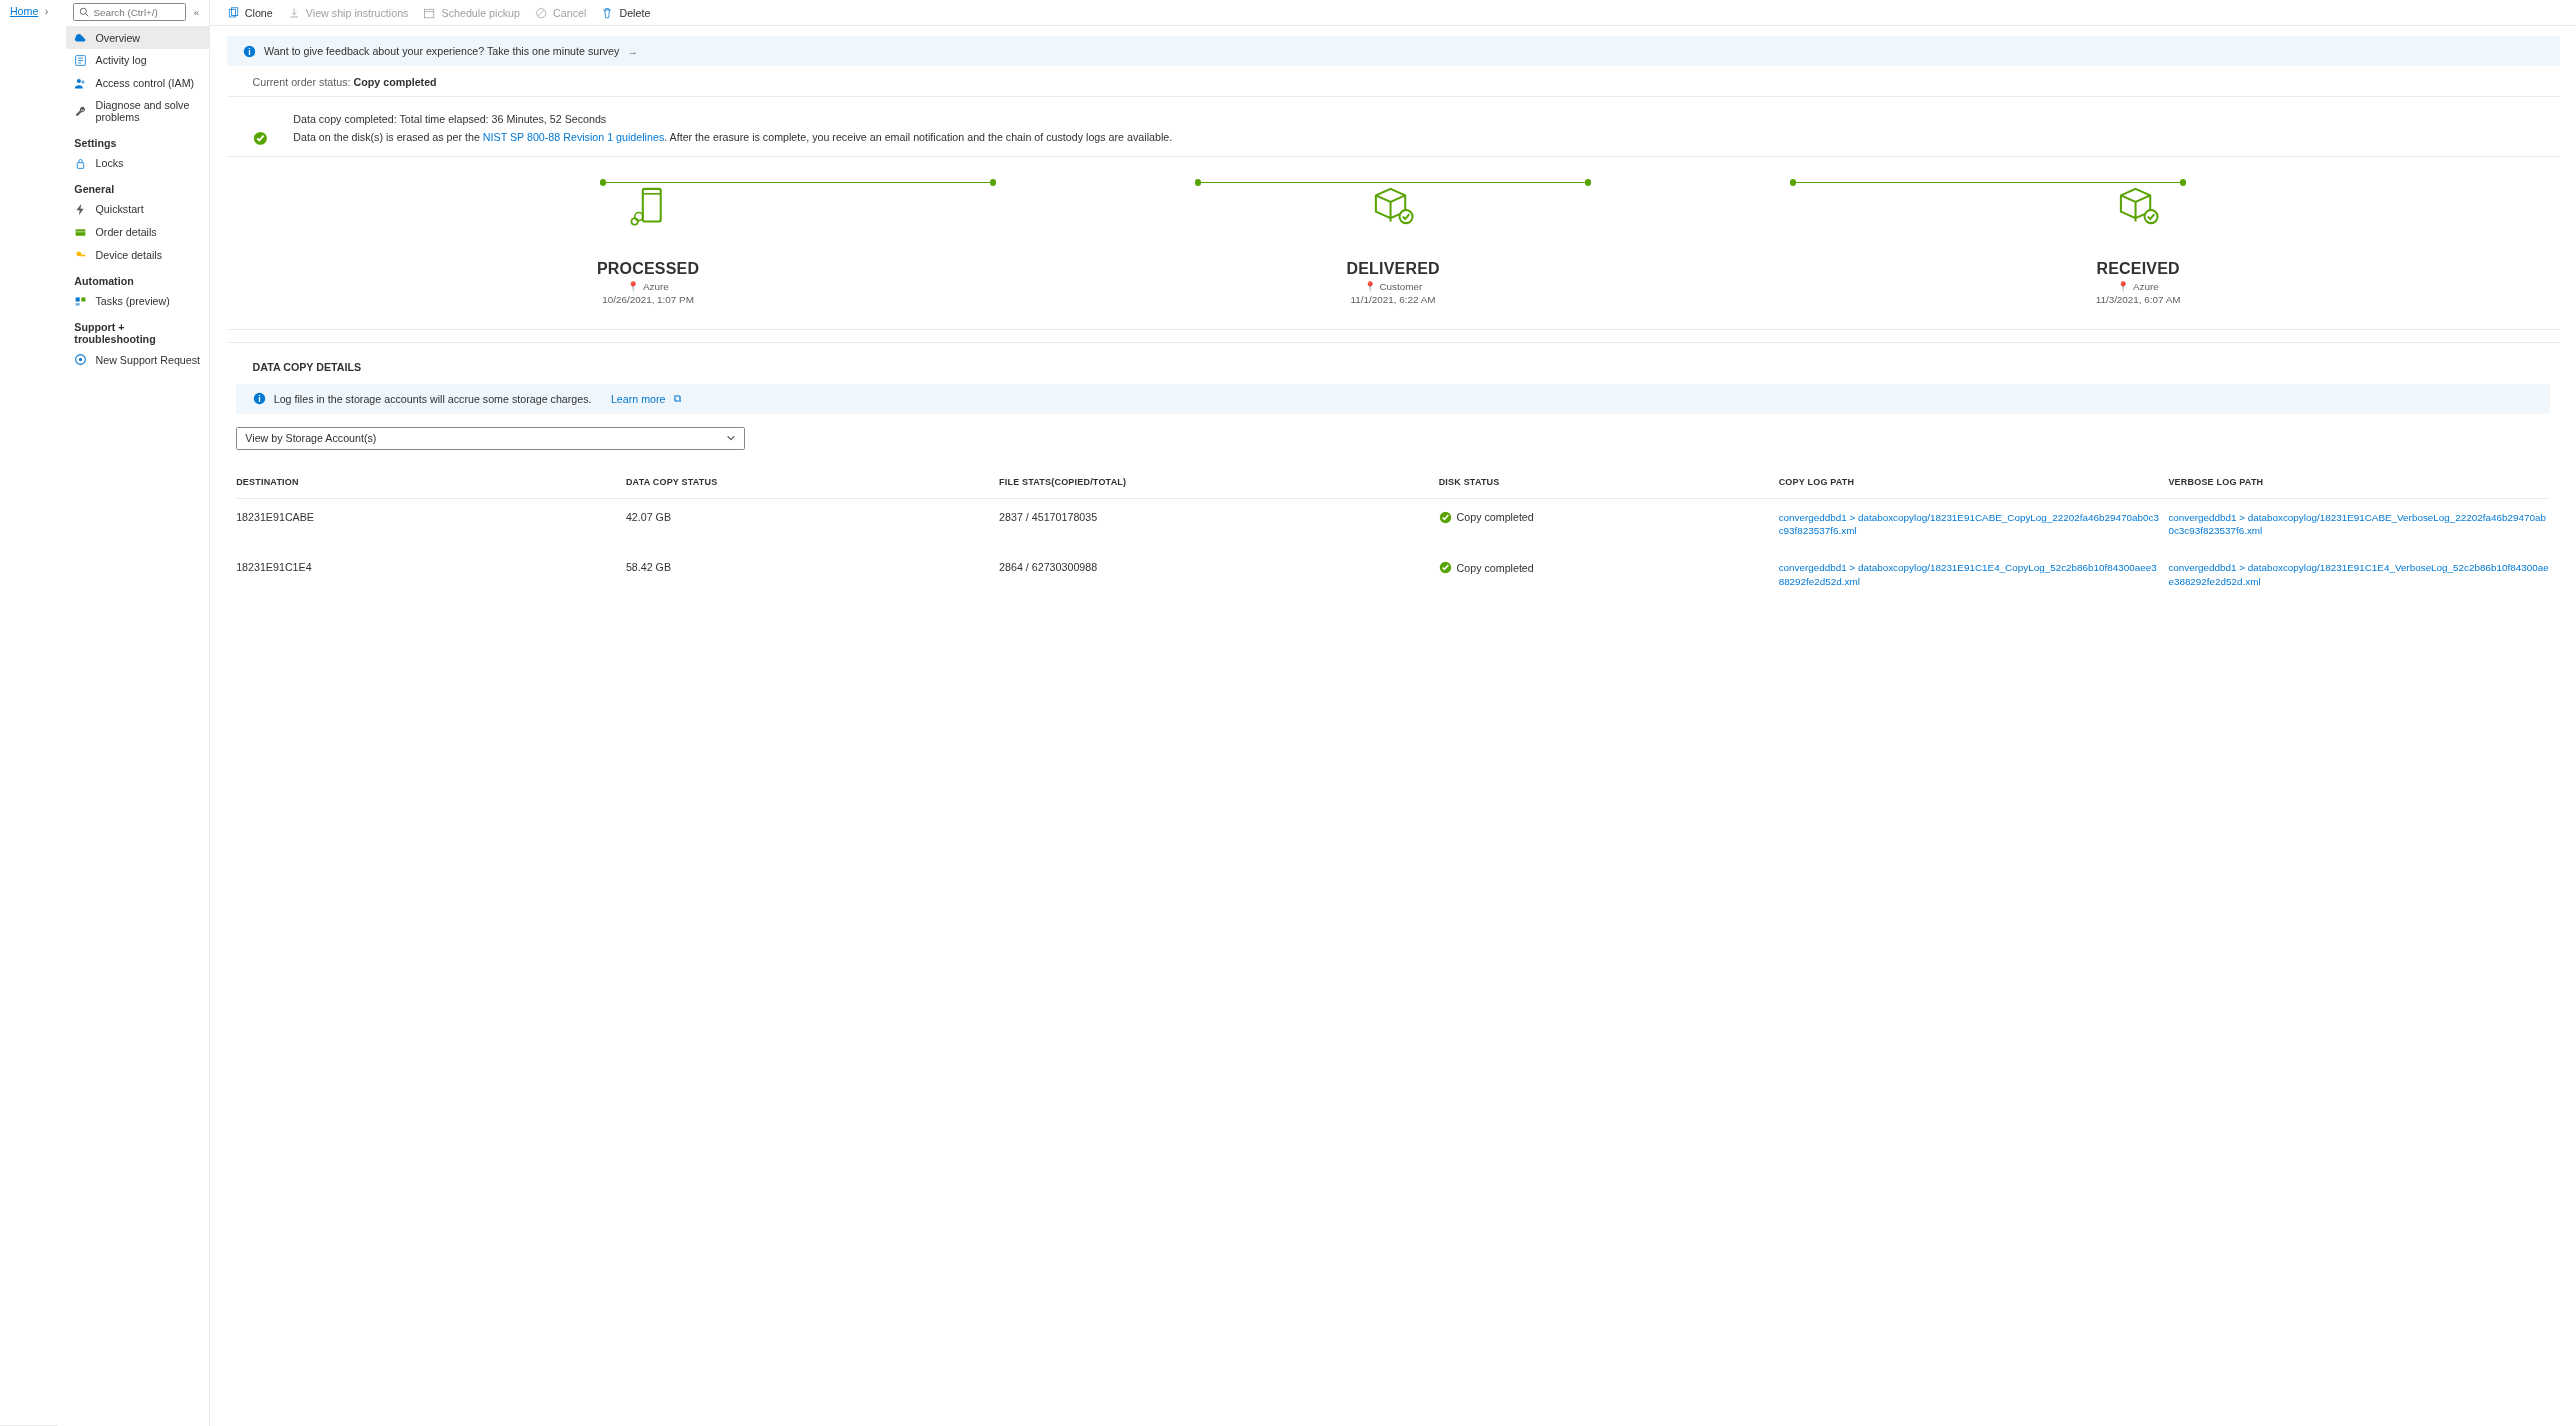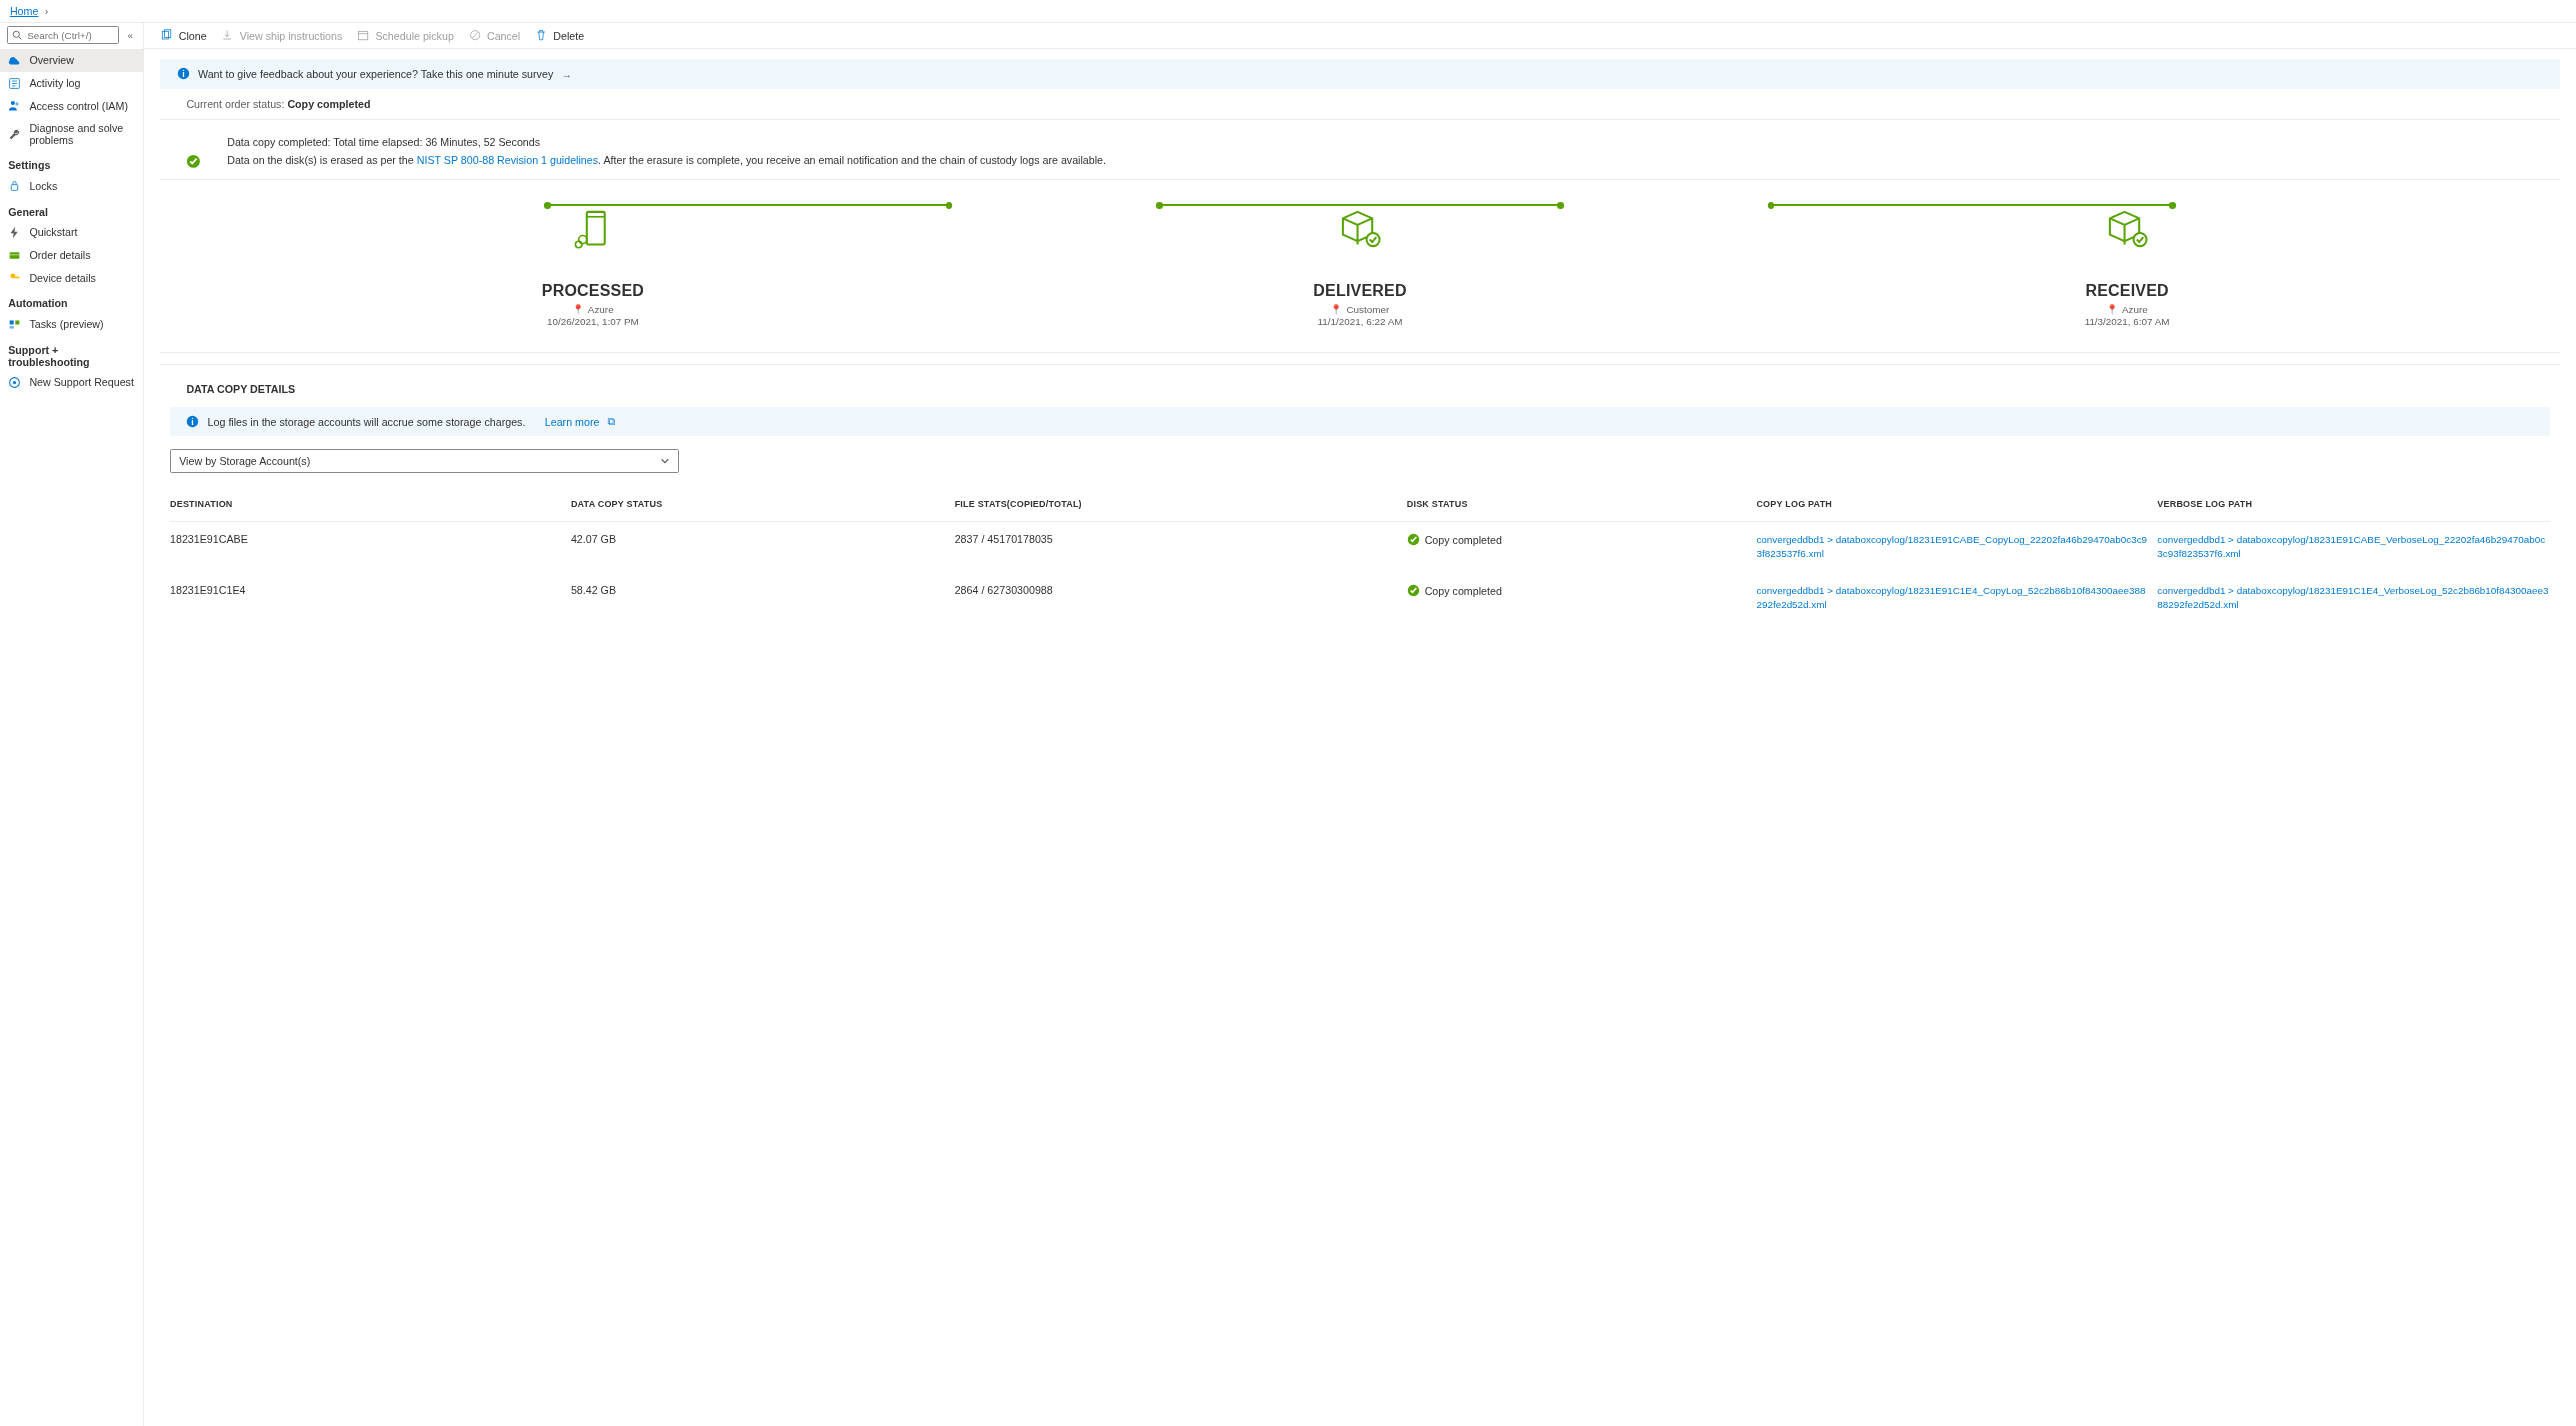--- a/index.html
+++ b/index.html
@@ -1,33 +1,33 @@
 <!DOCTYPE html>
 <html style="font-size:13px"><head>
 <meta charset="utf-8">
 <style>
 * { box-sizing: border-box; margin: 0; padding: 0; }
 body { font-family: "Segoe UI", Arial, sans-serif; font-size: 10.7px; color: #323130; background: #fff; }
 a { color: #0078d4; text-decoration: none; }
 
-.page { display: flex; flex-direction: column; height: 100vh; }
+.page { display: flex; flex-direction: row; height: 100vh; }
 
 .breadcrumb { padding: 4.9px 9.9px; border-bottom: 0.8px solid #edebe9; font-size: 10.7px; }
 .breadcrumb a { text-decoration: underline; }
 .breadcrumb .chev { color: #605e5c; margin-left: 3.3px; }
 
 .header-row { display: flex; align-items: center; padding: 8.2px 13px 4.9px 9.9px; gap: 9.9px; }
 .cloud-icon { width: 21.3px; height: 21.3px; }
 .title-block h1 { font-size: 18px; font-weight: 600; }
 .title-block .subtitle { font-size: 9.9px; color: #605e5c; margin-top: 1.6px; }
 .star, .more { color: #605e5c; font-size: 13px; padding: 3.3px 4.9px; cursor: pointer; }
 
 .body-row { display: flex; flex: 1; overflow: hidden; }
 
-.sidebar { width: 144px; border-right: 0.8px solid #edebe9; display: flex; flex-direction: column; padding-top: 3.3px; }
+.sidebar { width: 144px; border-right: 0.8px solid #edebe9; display: flex; flex-direction: column; padding-top: 3.3px; margin-left: 8px; }
 .search-wrap { display: flex; align-items: center; padding: 0 6.6px 4.9px 6.6px; gap: 4.9px; }
 .search-box { flex: 1; display: flex; align-items: center; border: 0.8px solid #8a8886; border-radius: 1.6px; padding: 2.5px 4.9px; gap: 4.9px; }
 .search-box input { border: none; outline: none; font-size: 9.9px; width: 100%; }
 .collapse-btn { font-size: 9.9px; color: #605e5c; cursor: pointer; padding: 1.6px 3.3px; }
 
 .nav-item { display: flex; align-items: center; gap: 8.2px; padding: 4.9px 8.2px; cursor: pointer; font-size: 10.7px; }
 .nav-item.active { background: #edebe9; }
 .nav-item .icon { width: 13px; height: 13px; display: flex; align-items: center; justify-content: center; }
 .nav-group { padding: 8.2px 8.2px 3.3px 8.2px; font-weight: 600; font-size: 10.7px; color: #323130; }
 

